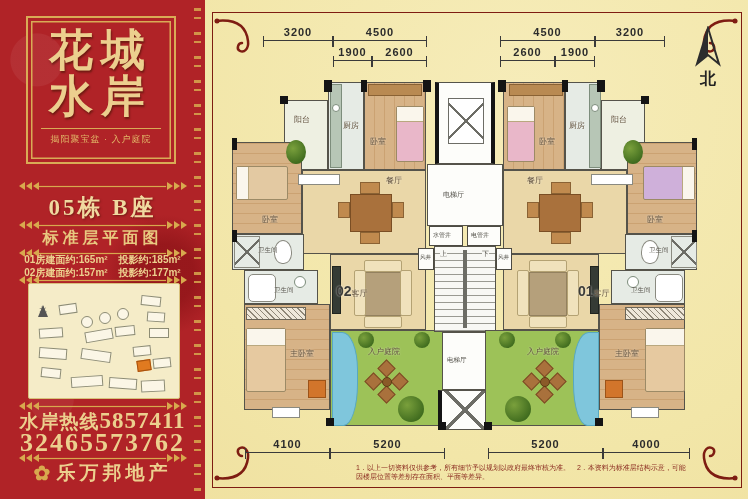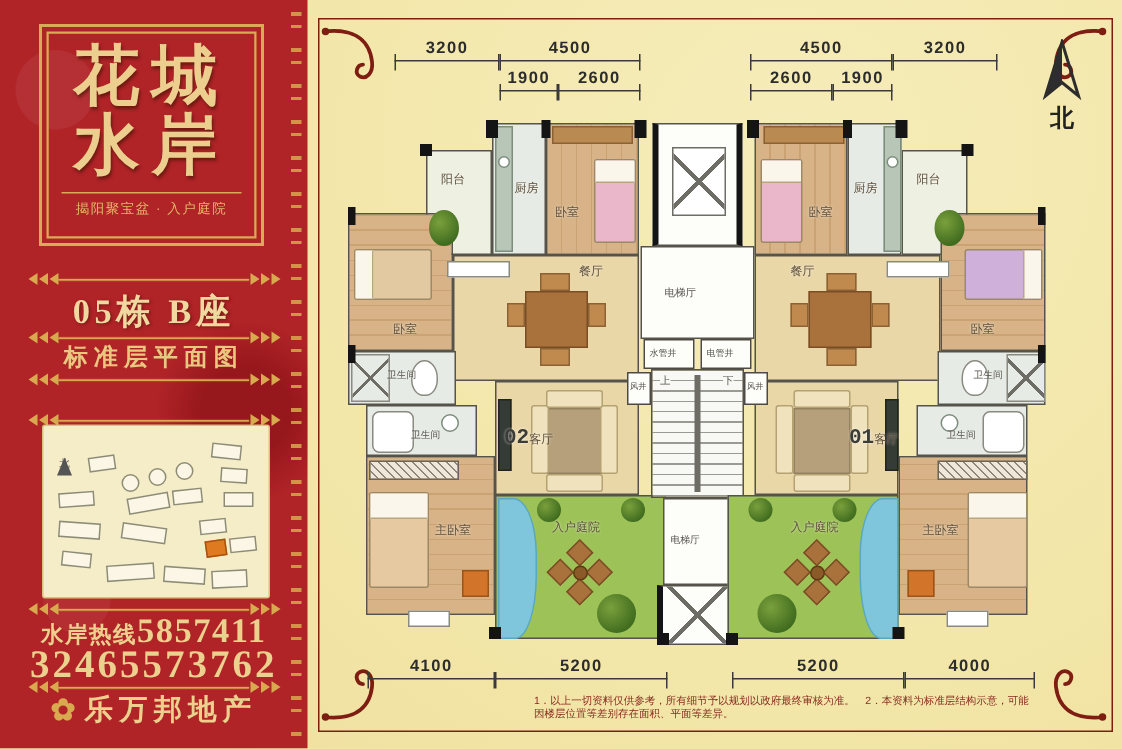--- a/index.html
+++ b/index.html
@@ -39,21 +39,21 @@
   .area-lines{position:absolute;left:0;width:205px;top:253px;font-size:10px;line-height:13px;color:#ecd08e;font-weight:bold;}
   .area-lines span{margin:0 4px;}
   #sitemap{position:absolute;left:28px;top:283px;width:150px;height:114px;
       background:#f5ecc8;border:1px solid #d8c27c;border-radius:2px;overflow:hidden;}
   .bld{position:absolute;border:1px solid #8d8c74;background:rgba(255,255,255,.55);}
   .bld.hl{background:#e07a20;border-color:#a8520e;}
   .smap-compass{position:absolute;left:6px;top:4px;width:16px;text-align:center;}
   .smap-compass .tri{width:0;height:0;margin:0 auto;border-left:5px solid transparent;border-right:5px solid transparent;border-bottom:12px solid #555;}
   .smap-compass .nl{font-size:7px;color:#555;display:block;line-height:8px;}
   .hotline1{position:absolute;left:0;width:205px;top:408px;font-family:"Liberation Serif",serif;color:#ecd08e;}
-  .hotline1 .lbl{font-size:15px;font-weight:bold;letter-spacing:1px;}
+  .hotline1 .lbl{font-size:19px;font-weight:bold;letter-spacing:1px;}
   .hotline1 .num{font-size:23px;font-weight:bold;letter-spacing:1px;}
   .hotline2{position:absolute;left:0;width:205px;top:428px;font-family:"Liberation Serif",serif;
       font-size:26px;font-weight:bold;letter-spacing:2px;color:#ecd08e;}
   .agency-row{position:absolute;left:0;width:205px;top:460px;display:flex;align-items:center;justify-content:center;gap:6px;
       font-family:"Liberation Serif",serif;font-size:19px;font-weight:bold;letter-spacing:4px;color:#ecd08e;}
   .flower{font-size:20px;color:#d8a94e;letter-spacing:0;}
 
   
   #frame{position:absolute;left:212px;top:12px;width:528px;height:474px;border:1.5px solid #7e1d12;}
   .curl{position:absolute;width:40px;height:40px;}
@@ -72,21 +72,21 @@
   .wood{background:repeating-linear-gradient(90deg,#d7b387 0 9px,#cba272 9px 10px);}
   .woodv{background:repeating-linear-gradient(0deg,#d7b387 0 9px,#cba272 9px 10px);}
   .tile{background:#e6ebe5;}
   .tan{background:#ead7a8;}
   .balc{background:#eef0e2;}
   .green{background:#9dc258;}
   .core{background:#fdfdfa;}
   .rl{position:absolute;font-size:8px;color:#5f4f3a;white-space:nowrap;text-shadow:0 0 2px rgba(255,255,255,.7);z-index:5;}
   .rl.small{font-size:6.5px;color:#55534a;}
   .unitlab{position:absolute;z-index:5;white-space:nowrap;color:#3b3b38;text-shadow:0 0 2px rgba(255,255,255,.7);}
-  .unitlab b{font-size:14px;letter-spacing:0;font-family:Liberation Mono, monospace;}
+  .unitlab b{font-size:14px;letter-spacing:0;}
   .unitlab span{font-size:8px;color:#5f4f3a;}
   .pier{position:absolute;background:#141414;z-index:4;}
   .xbox{position:relative;}
   .xbox::before{content:"";position:absolute;inset:0;
       background:linear-gradient(45deg,transparent 47.5%,#6d6d66 47.5% 52.5%,transparent 52.5%),
                  linear-gradient(-45deg,transparent 47.5%,#6d6d66 47.5% 52.5%,transparent 52.5%);}
   .bed{position:absolute;border:1px solid #9c8a66;border-radius:2px;z-index:2;}
   .bed.pv::before{content:"";position:absolute;left:0;right:0;top:0;height:26%;background:#faf6ec;border-bottom:1px solid #b9a87f;}
   .bed.ph::before{content:"";position:absolute;left:0;top:0;bottom:0;width:22%;background:#faf6ec;border-right:1px solid #b9a87f;}
   .bed.ph-r::before{content:"";position:absolute;right:0;top:0;bottom:0;width:22%;background:#faf6ec;border-left:1px solid #b9a87f;}
@@ -163,20 +163,30 @@
           <i></i>
         </span>
       <span class="line"></span>
       <span class="chevs r">
           <i></i>
           <i></i>
           <i></i>
         </span>
     </div>
 
+    <div class="area-lines">
+      <div>
+        <span>01房建面约:165m²</span>
+        <span>投影约:185m²</span>
+      </div>
+      <div>
+        <span>02房建面约:157m²</span>
+        <span>投影约:177m²</span>
+      </div>
+    </div>
 
     <div class="gdiv" style="top:276px">
       <span class="chevs l">
           <i></i>
           <i></i>
           <i></i>
         </span>
       <span class="line"></span>
       <span class="chevs r">
           <i></i>
@@ -450,21 +460,21 @@
     <div class="furn" style="left:373px;top:306px;width:16px;height:16px;background:#d2752b;border:1px solid #9c5318"></div>
     <span class="rl" style="left:383px;top:274px">主卧室</span>
 
     <div class="room tan" style="left:271px;top:180px;width:96px;height:76px"></div>
     <div class="furn tv" style="left:358px;top:192px;width:7px;height:46px"></div>
     <div class="furn rug" style="left:297px;top:198px;width:36px;height:42px"></div>
     <div class="furn sofa" style="left:285px;top:196px;width:10px;height:44px"></div>
     <div class="furn sofa" style="left:335px;top:196px;width:10px;height:44px"></div>
     <div class="furn sofa" style="left:297px;top:186px;width:36px;height:10px"></div>
     <div class="furn sofa" style="left:297px;top:242px;width:36px;height:10px"></div>
-    <div class="unitlab" style="left:334px;top:208px">
+    <div class="unitlab" style="left:346px;top:208px">
       <b>01</b><span>客厅</span>
     </div>
 
     <div class="room green" style="left:253px;top:256px;width:114px;height:96px"></div>
     <div class="water" style="left:341px;top:258px;width:24px;height:92px;border-radius:60% 0 0 55%/40% 0 0 45%"></div>
     <div class="plant" style="position:absolute;left:323px;top:258px;width:16px;height:16px"></div>
     <div class="plant" style="position:absolute;left:267px;top:258px;width:16px;height:16px"></div>
     <div class="plant" style="position:absolute;left:273px;top:322px;width:26px;height:26px"></div>
     <span class="rl" style="left:295px;top:272px">入户庭院</span>
     <div class="diam" style="left:306px;top:288px"></div>

